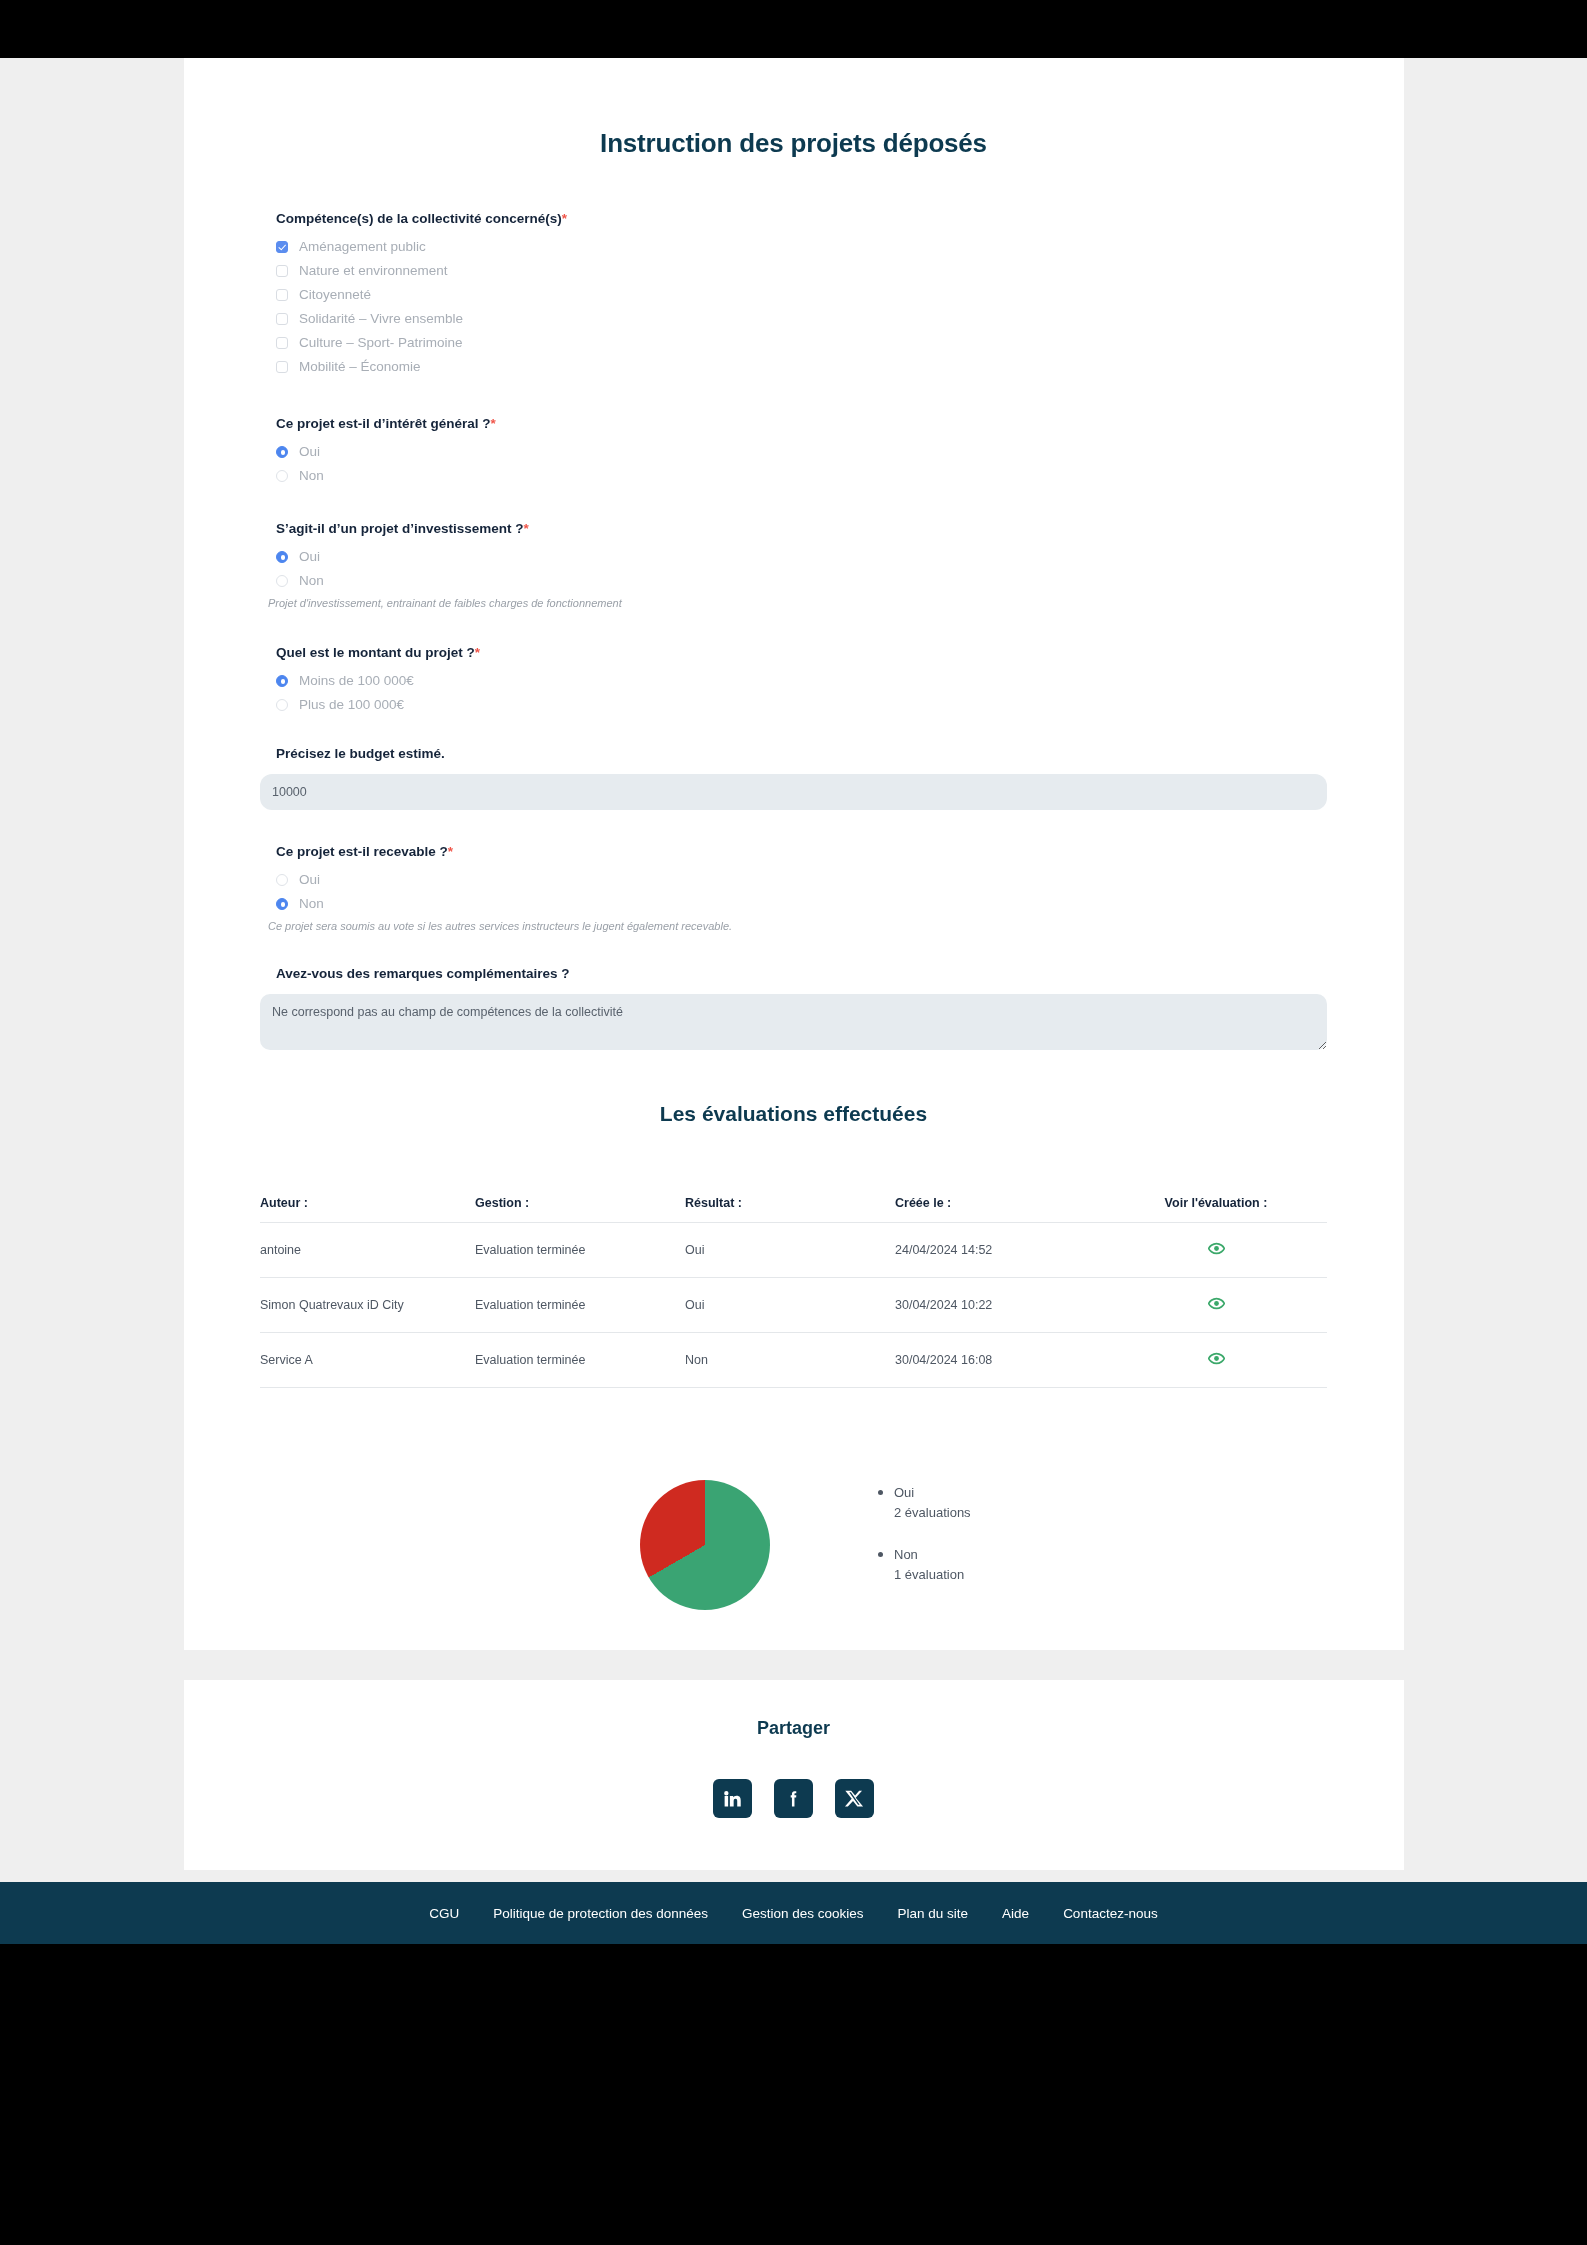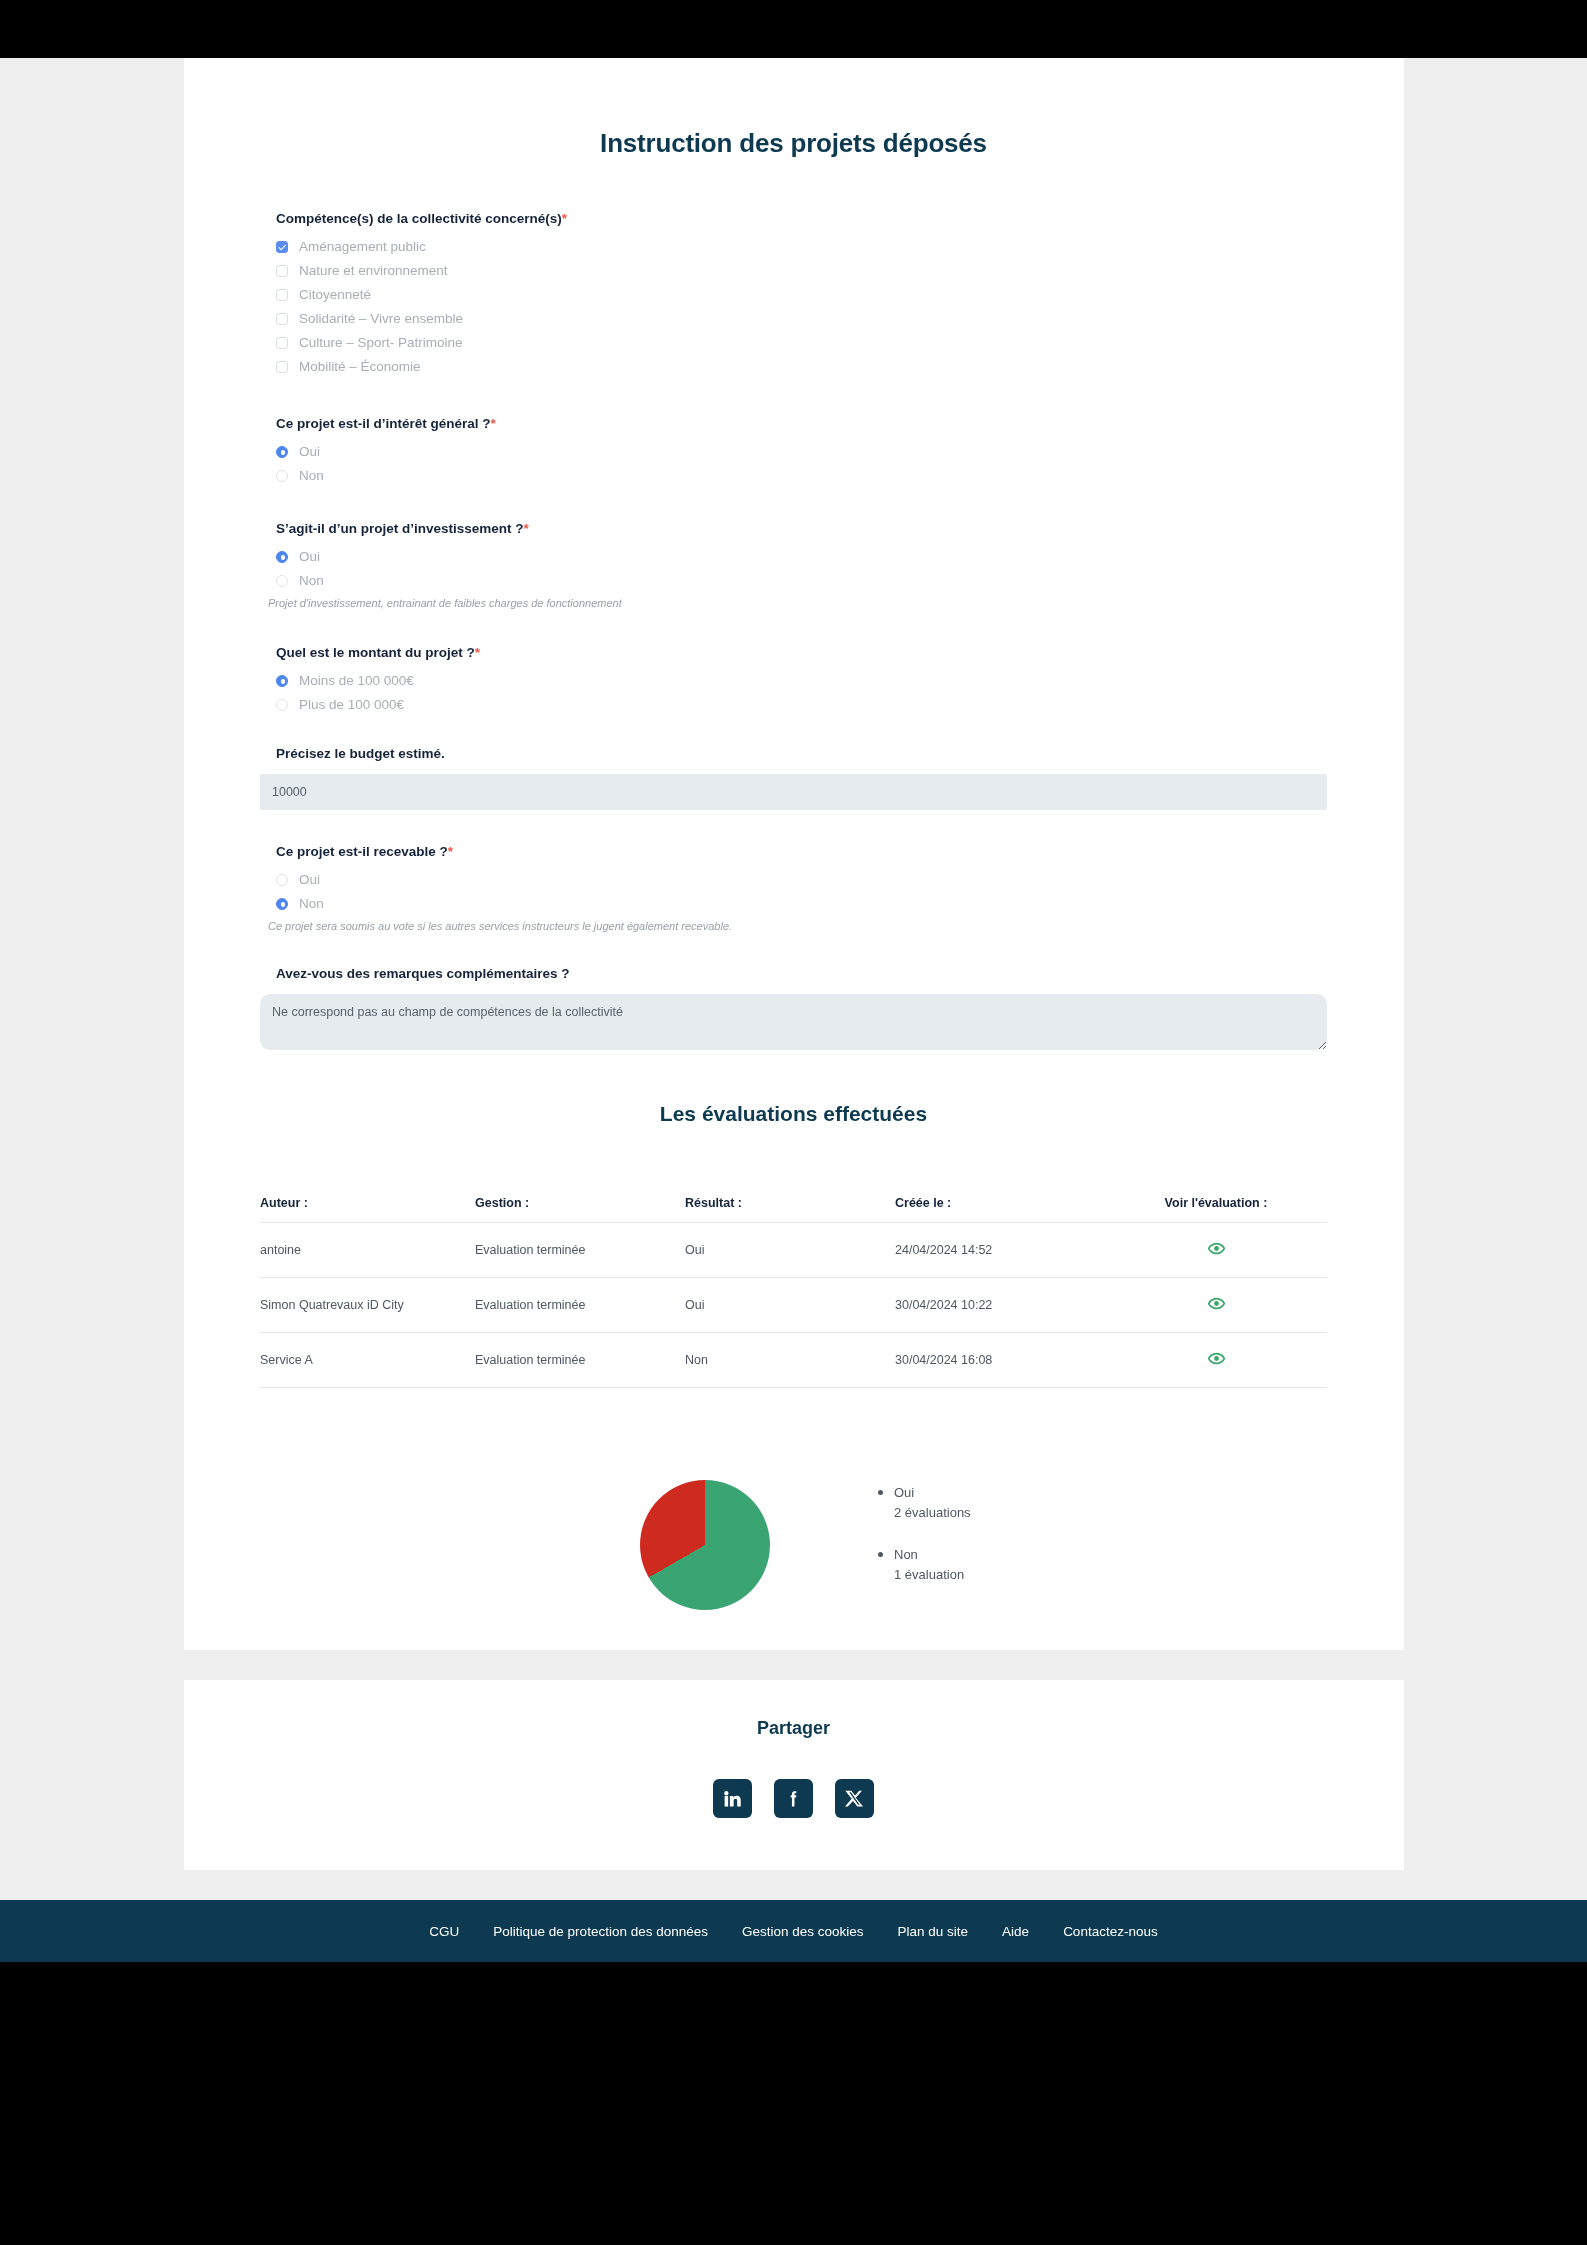--- a/index.html
+++ b/index.html
@@ -105,21 +105,21 @@
     color:#9aa0a8;
     font-size:11px;
     font-style:italic;
     margin:3px 0 0 8px;
   }
 
   .text-input {
     width:100%;
     background:#e6ebef;
     border:none;
-    border-radius:2px;
+    border-radius:12px;
     padding:11px 12px;
     color:#59626d;
     font-size:12.5px;
     font-family:"Liberation Sans", sans-serif;
     outline:none;
     display:block;
   }
   .textarea {
     width:100%;
     height:56px;
@@ -179,21 +179,21 @@
   }
   .social-btn svg { width:21px; height:21px; fill:#ffffff; }
 
   .footer {
     background:#0d3a50;
     height:62px;
     display:flex;
     align-items:center;
     justify-content:center;
     gap:34px;
-    margin-top:30px;
+    margin-top:12px;
   }
   .footer a {
     color:#ffffff;
     font-size:13.5px;
     text-decoration:none;
   }
   .bottom-black { background:#000000; height:37px; }
 </style>
 </head>
 <body>

